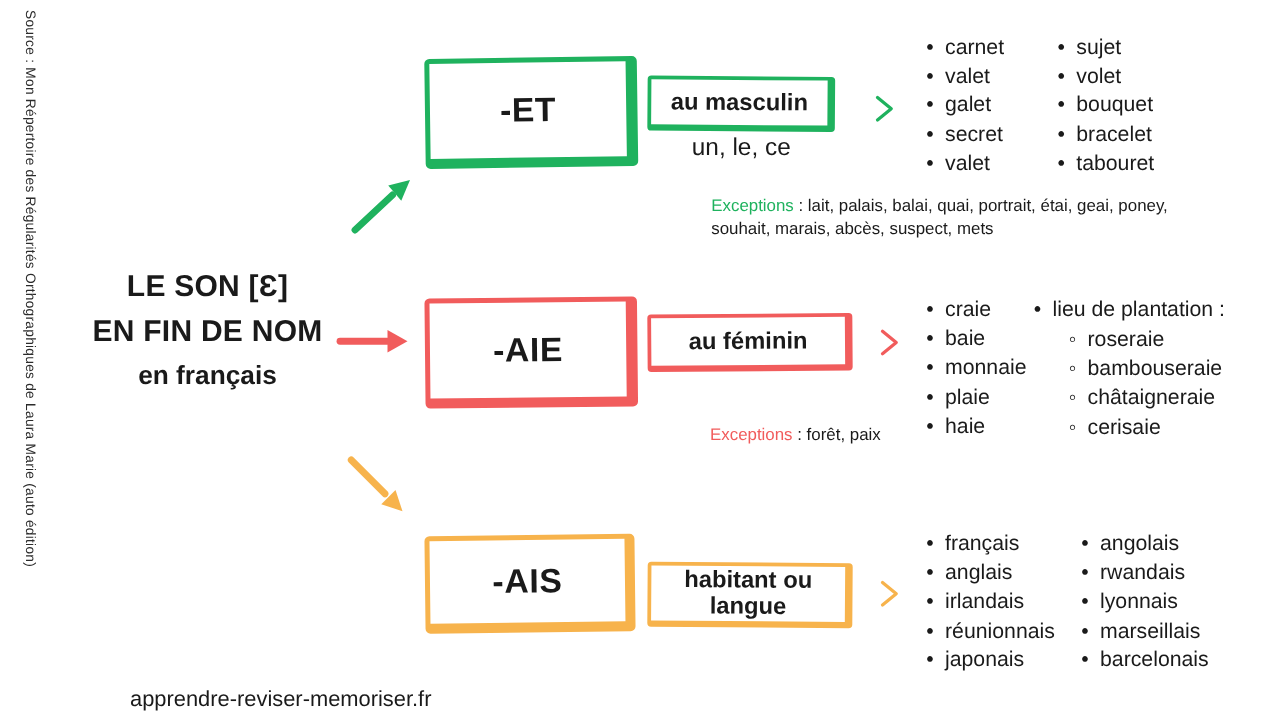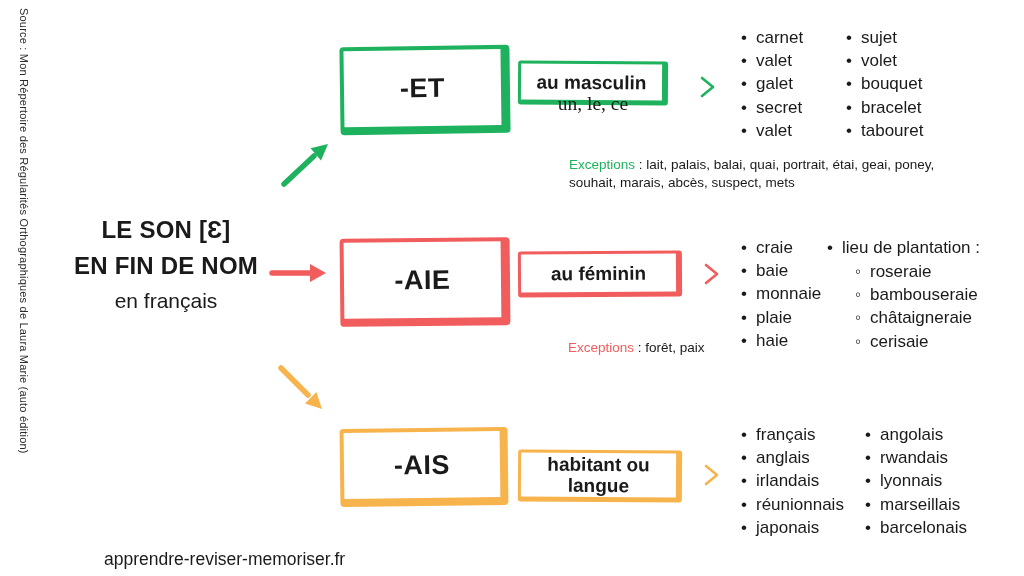--- a/index.html
+++ b/index.html
@@ -7,21 +7,21 @@
           font-family:"Liberation Sans","DejaVu Sans",sans-serif;color:#1a1a1a;}
   .abs{position:absolute;box-sizing:border-box;}
 
   
   .source{left:30px;top:8px;font-size:11px;color:#2b2b2b;white-space:nowrap;
           transform:rotate(90deg);transform-origin:0 0;letter-spacing:.2px;}
 
   
   .title{left:40px;top:212px;width:252px;text-align:center;}
   .title .l{font-size:24px;font-weight:bold;line-height:36px;letter-spacing:.2px;}
-  .title .sub{font-size:21px;line-height:33px;font-weight:normal;}
+  .title .sub{font-size:21px;line-height:33px;font-weight:bold;}
 
   
   .bigbox{background:#fff;display:flex;align-items:center;justify-content:center;
           font-weight:bold;font-size:27px;letter-spacing:.5px;border-radius:4px;}
   .bigbox.g{left:340px;top:46px;width:170px;height:88px;border:4px solid #1fb25e;
             border-right-width:9px;border-bottom-width:8px;transform:rotate(-.8deg);}
   .bigbox.r{left:340px;top:238px;width:170px;height:88px;border:4px solid #f15c5c;
             border-right-width:9px;border-bottom-width:8px;transform:rotate(-.6deg);}
   .bigbox.o{left:340px;top:428px;width:168px;height:78px;border:4px solid #f7b34c;
             border-right-width:8px;border-bottom-width:8px;transform:rotate(-.7deg);}
@@ -30,21 +30,21 @@
   .rulebox{background:#fff;display:flex;align-items:center;justify-content:center;
            font-weight:bold;font-size:19px;text-align:center;border-radius:3px;line-height:21px;}
   .rulebox.g{left:518px;top:61px;width:150px;height:44px;border:3px solid #1fb25e;
              border-right-width:6px;border-bottom-width:5px;transform:rotate(.4deg);}
   .rulebox.r{left:518px;top:251px;width:164px;height:46px;border:3px solid #f15c5c;
              border-right-width:6px;border-bottom-width:5px;transform:rotate(-.4deg);}
   .rulebox.o{left:518px;top:450px;width:164px;height:52px;border:3px solid #f7b34c;
              border-right-width:6px;border-bottom-width:5px;transform:rotate(.4deg);padding:0 8px;}
 
   .det{font-size:19.5px;text-align:center;}
-  .det.g{left:518px;top:93px;width:150px;font-family:Liberation Serif, serif;}
+  .det.g{left:518px;top:107px;width:150px;}
   .det.r{left:518px;top:301px;width:164px;}
 
   .exc{font-size:13.5px;line-height:18px;margin-left:32px;}
   .exc.g{left:537px;top:156px;width:414px;}
   .exc.r{left:536px;top:339px;width:300px;}
   .exc .lab.g{color:#1fb25e;}
   .exc .lab.r{color:#f15c5c;}
 
   
   .list .li{height:23.4px;display:flex;align-items:center;font-size:17px;}

